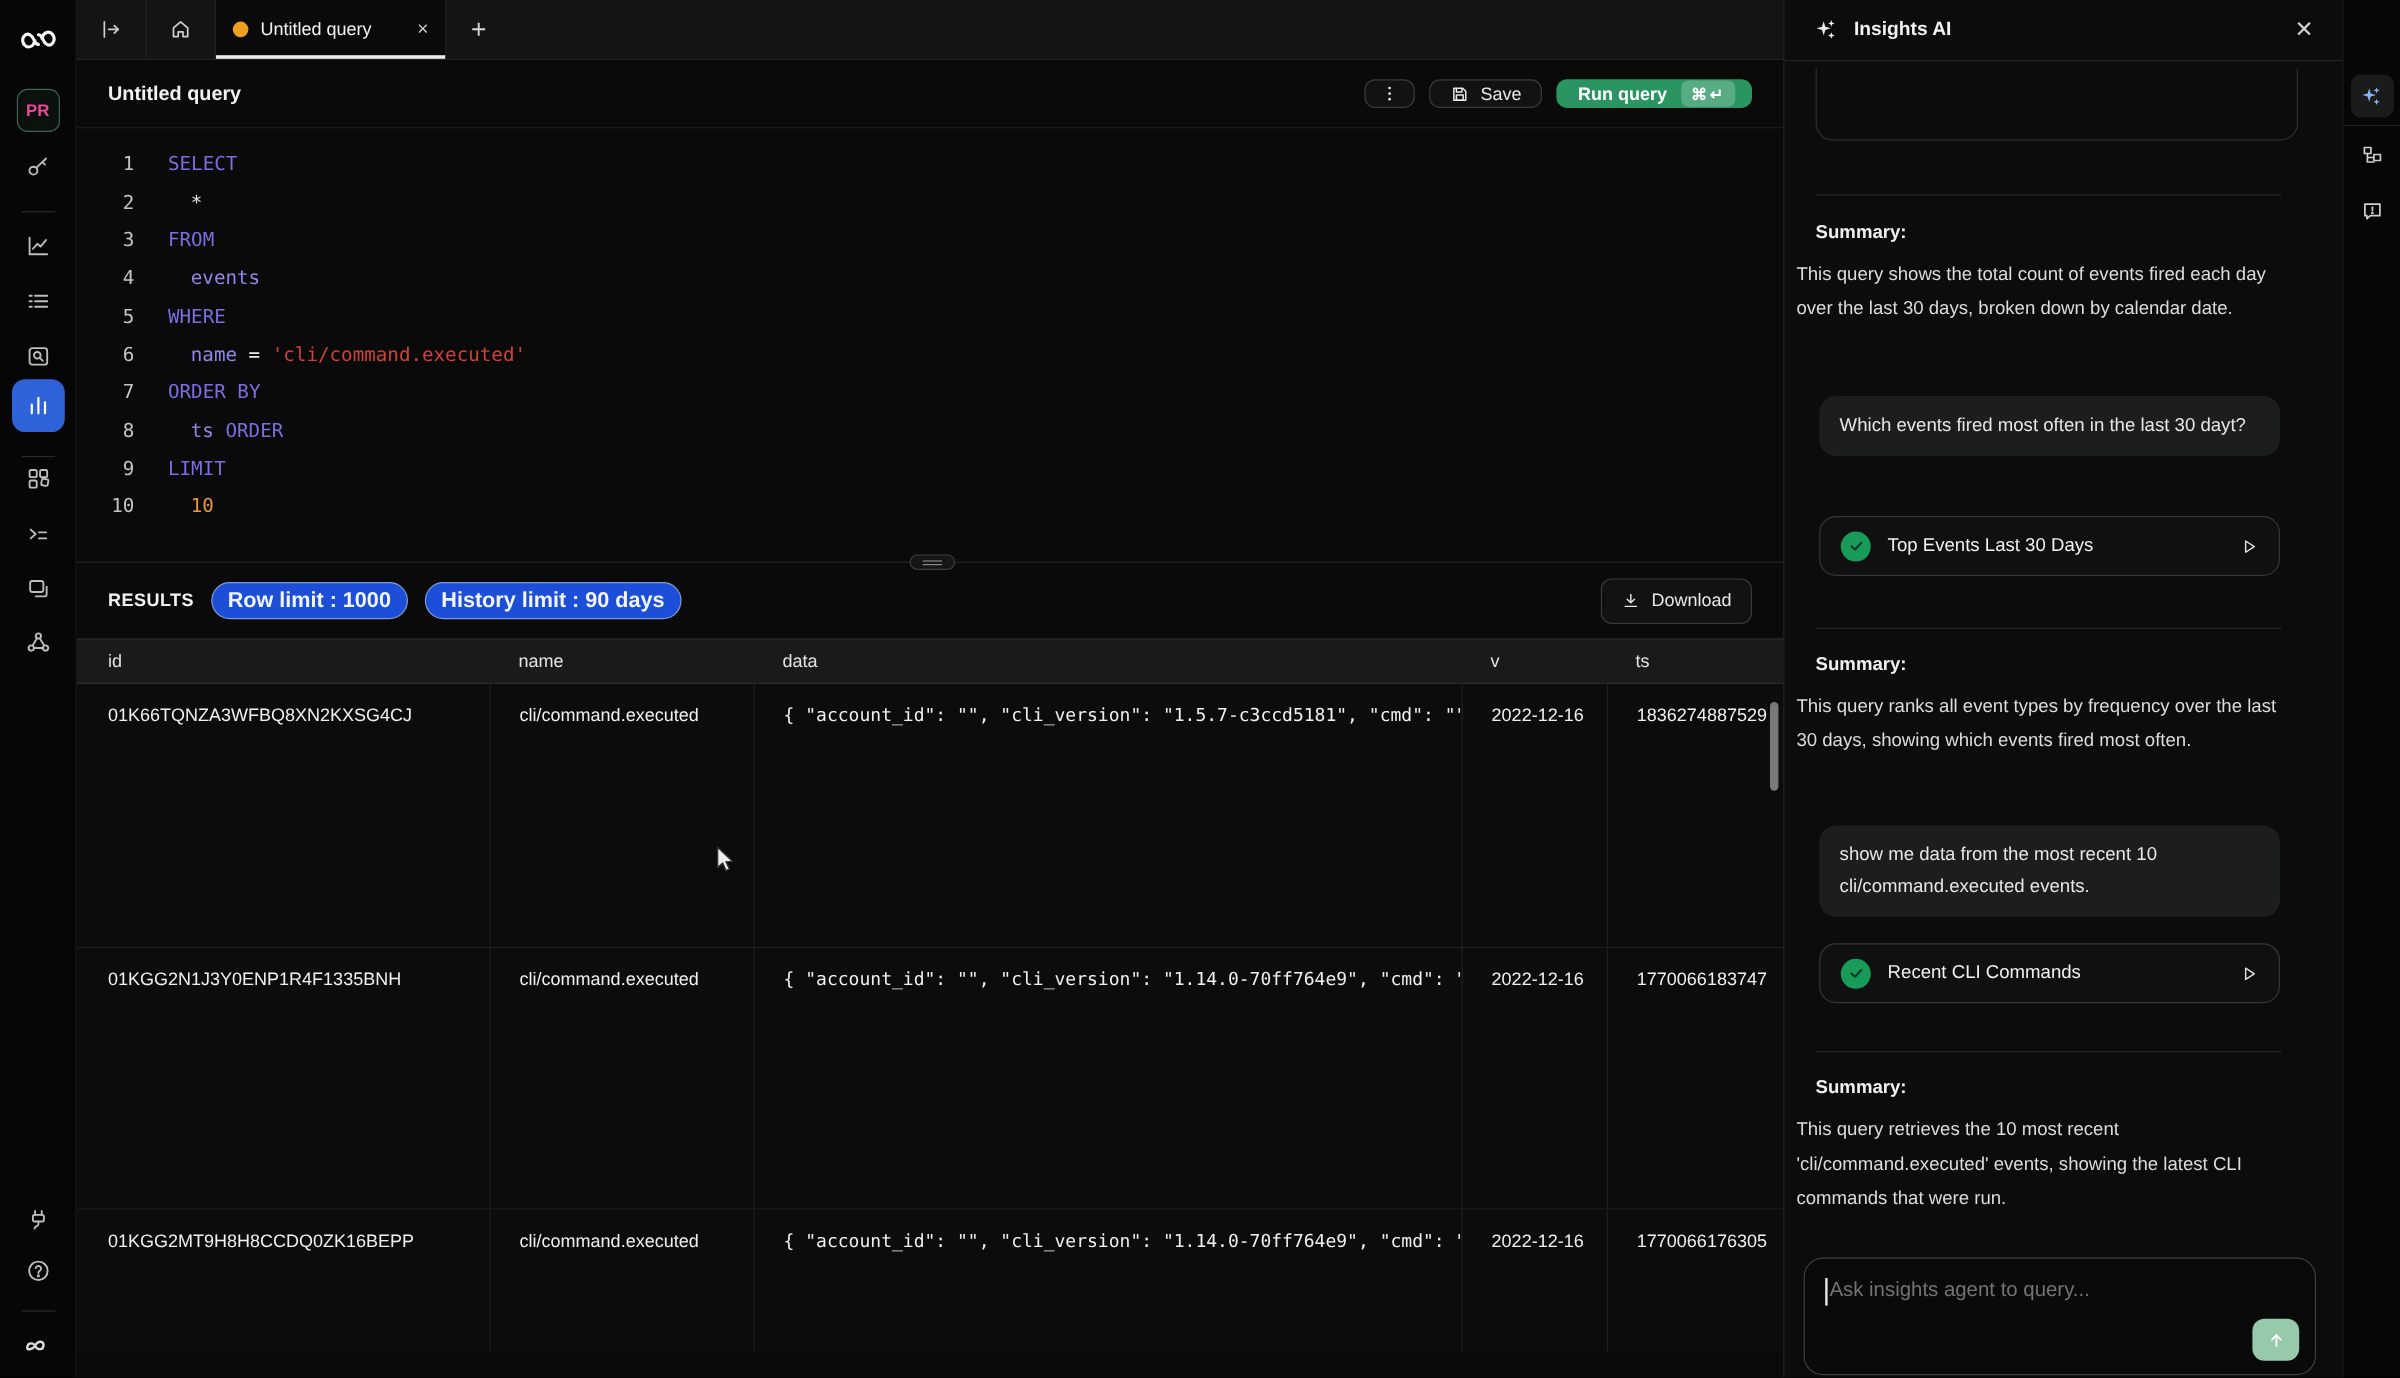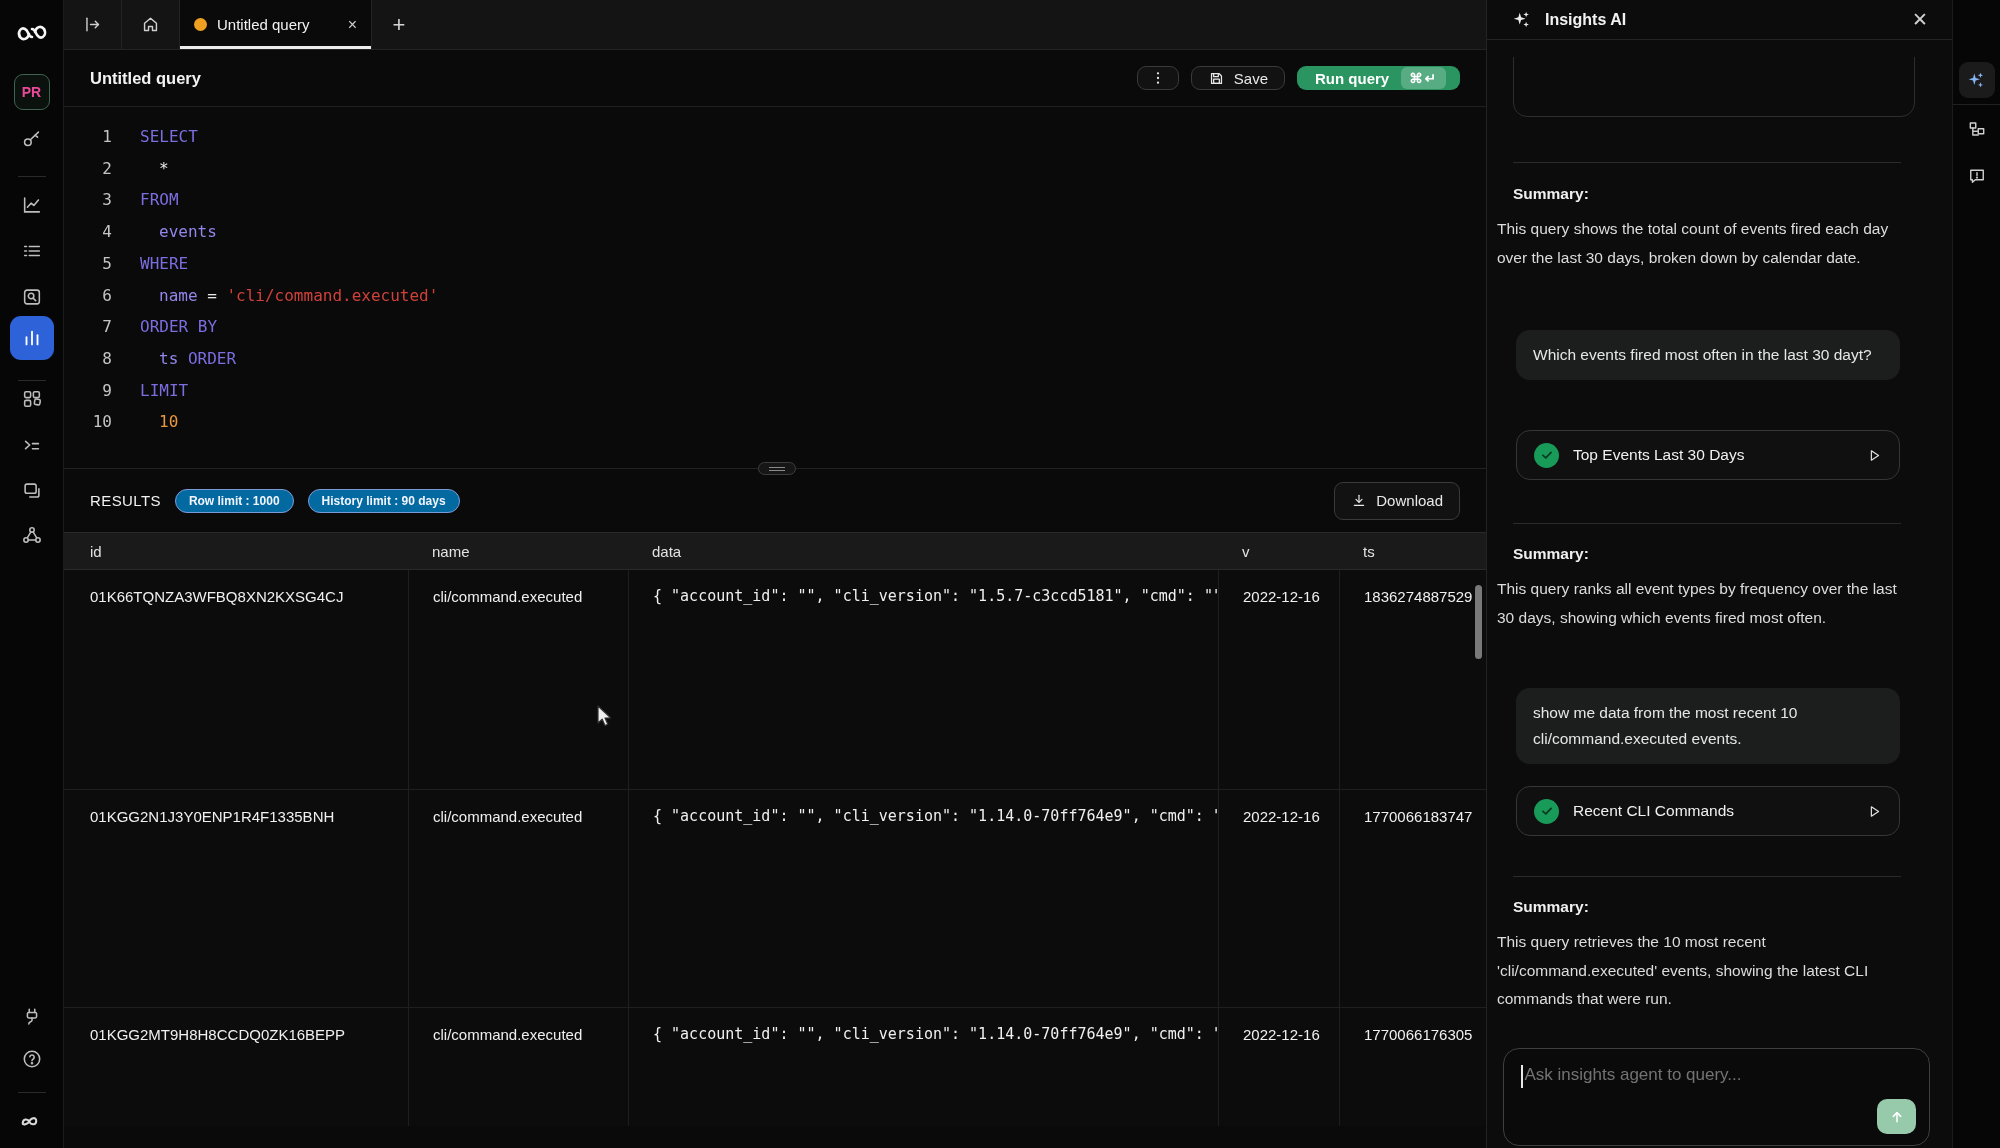--- a/index.html
+++ b/index.html
@@ -45,43 +45,43 @@
   .tok-kw { color:#7b6ee0; }
   .tok-ident { color:#9186ea; }
   .tok-plain { color:#e8e8e8; }
   .tok-string { color:#cf413a; }
   .tok-num { color:#e8983f; }
 
   .splitter { position:absolute; top:462px; left:694px; width:38px; height:13px; border:1px solid #3d3d3d; border-radius:7px; background:#161616; display:flex; flex-direction:column; align-items:center; justify-content:center; gap:2px; z-index:5; }
   .splitter i { display:block; width:16px; height:1px; background:#8a8a8a; }
 
   .resultsbar { position:absolute; top:468px; left:0; right:0; height:64px; border-top:1px solid #232323; display:flex; align-items:center; padding:0 26px; background:#0a0a0a; }
-  .results-label { font-size:15px; font-weight:400; letter-spacing:.4px; color:#f2f2f2; }
-  .chip { margin-left:14px; padding:4px 13px; border-radius:999px; background:#0369a1; border:1.5px solid #7d9ad8; color:#f2f5ff; font-size:12px; font-weight:600; white-space:nowrap; }
+  .results-label { font-size:15px; font-weight:700; letter-spacing:.4px; color:#f2f2f2; }
+  .chip { margin-left:14px; padding:4px 13px; border-radius:999px; background:#1d4ed8; border:1.5px solid #7d9ad8; color:#f2f5ff; font-size:18px; font-weight:600; white-space:nowrap; }
   .btn-download { margin-left:auto; height:38px; padding:0 16px; gap:9px; }
 
   .thead { position:absolute; top:532px; left:0; right:0; height:38px; background:#1a1a1a; border-top:1px solid #2a2a2a; border-bottom:1px solid #2a2a2a; display:grid; grid-template-columns:344px 220px 590px 121px 1fr; align-items:center; }
   .thead .th { font-size:15px; color:#e3e3e3; padding-left:26px; }
   .thead .th + .th { padding-left:24px; }
 
   .tbody { position:absolute; top:570px; left:0; right:0; height:556px; overflow:hidden; }
   .trow { display:grid; grid-template-columns:344px 220px 590px 121px 1fr; border-bottom:1px solid #1f1f1f; background:#0c0c0c; }
   .trow .td { padding:18px 8px 0 26px; font-size:15px; color:#f0f0f0; overflow:hidden; white-space:nowrap; }
   .trow .td + .td { border-left:1px solid #1f1f1f; padding-left:24px; }
   .td-json { font-family:"DejaVu Sans Mono", monospace; font-size:15px; line-height:24.6px; color:#ececec; white-space:pre; padding-top:14px !important; }
   .r1 { height:220px; } .r2 { height:218px; } .r3 { height:160px; }
 
   .tfoot { position:absolute; top:1126px; left:0; right:0; height:22px; background:#701a75;margin-top:30px; }
   .tfoot span { display:block; padding:6px 0 0 26px; font-size:14px; color:#8f8f8f; }
 
   .vscroll { position:absolute; right:4px; top:585px; width:7px; height:74px; border-radius:4px; background:#8d8d8d; opacity:.85; }
 
   
   .insights { position:absolute; left:1486px; top:0; width:466px; height:1148px; background:#0c0c0c; border-left:1px solid #232323; }
-  .ins-header { position:absolute; top:0; left:0; right:0; height:40px; border-bottom:1px solid #232323; display:flex; align-items:center; padding:0 24px; gap:12px; }
+  .ins-header { position:absolute; top:0; left:0; right:0; height:51px; border-bottom:1px solid #232323; display:flex; align-items:center; padding:0 24px; gap:12px; }
   .ins-title { font-size:16px; font-weight:600; color:#f2f2f2; }
   .ins-close { margin-left:auto; color:#d0d0d0; font-size:19px; line-height:1; }
   .ins-body { position:absolute; top:57px; left:0; right:0; bottom:0; overflow:hidden; }
 
   .cut-card { position:absolute; top:-42px; left:26px; width:402px; height:102px; border:1px solid #2e2e2e; border-radius:14px; }
   .ins-divider { position:absolute; left:26px; width:388px; height:1px; background:#2b2b2b; }
   .sum-head { position:absolute; left:26px; font-size:15.5px; font-weight:700; color:#f0f0f0; }
   .sum-text { position:absolute; left:10px; width:400px; font-size:15.5px; line-height:28.5px; color:#dcdcdc; }
   .bubble { position:absolute; left:29px; width:384px; background:#1c1e1d; border-radius:14px; padding:12px 17px; font-size:15.5px; line-height:26px; color:#e6e6e6; }
   .qcard { position:absolute; left:29px; width:384px; height:50px; border:1px solid #363636; border-radius:14px; background:#101010; display:flex; align-items:center; padding:0 17px; gap:14px; }

